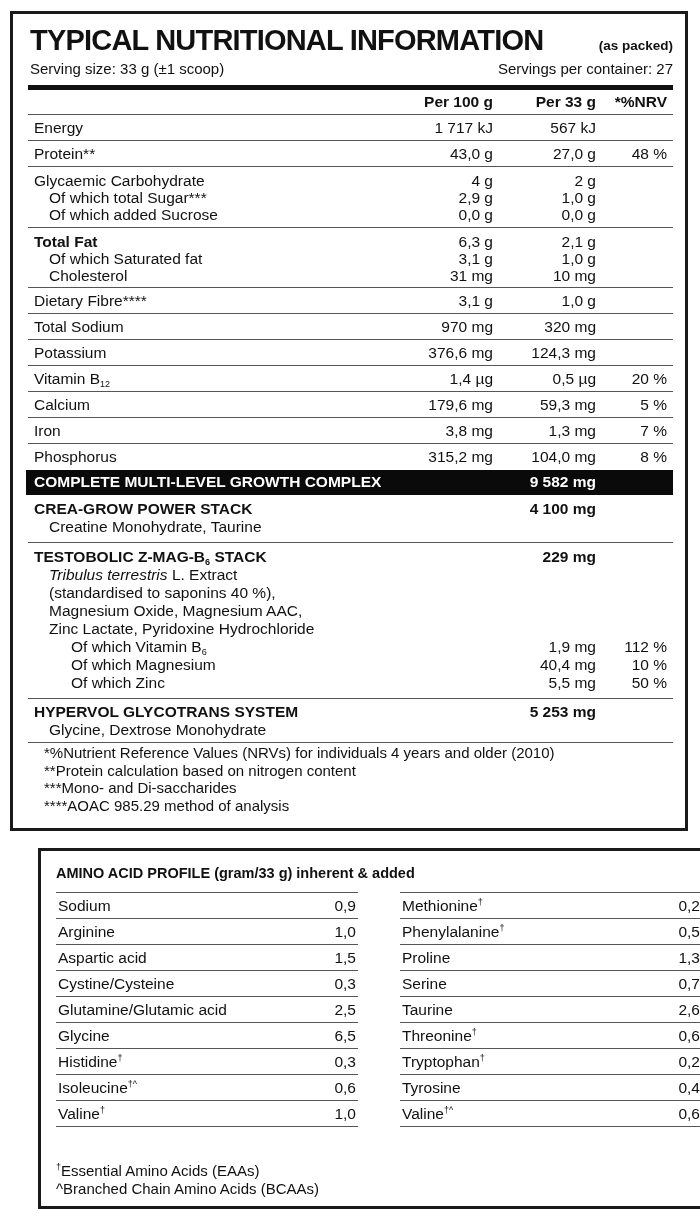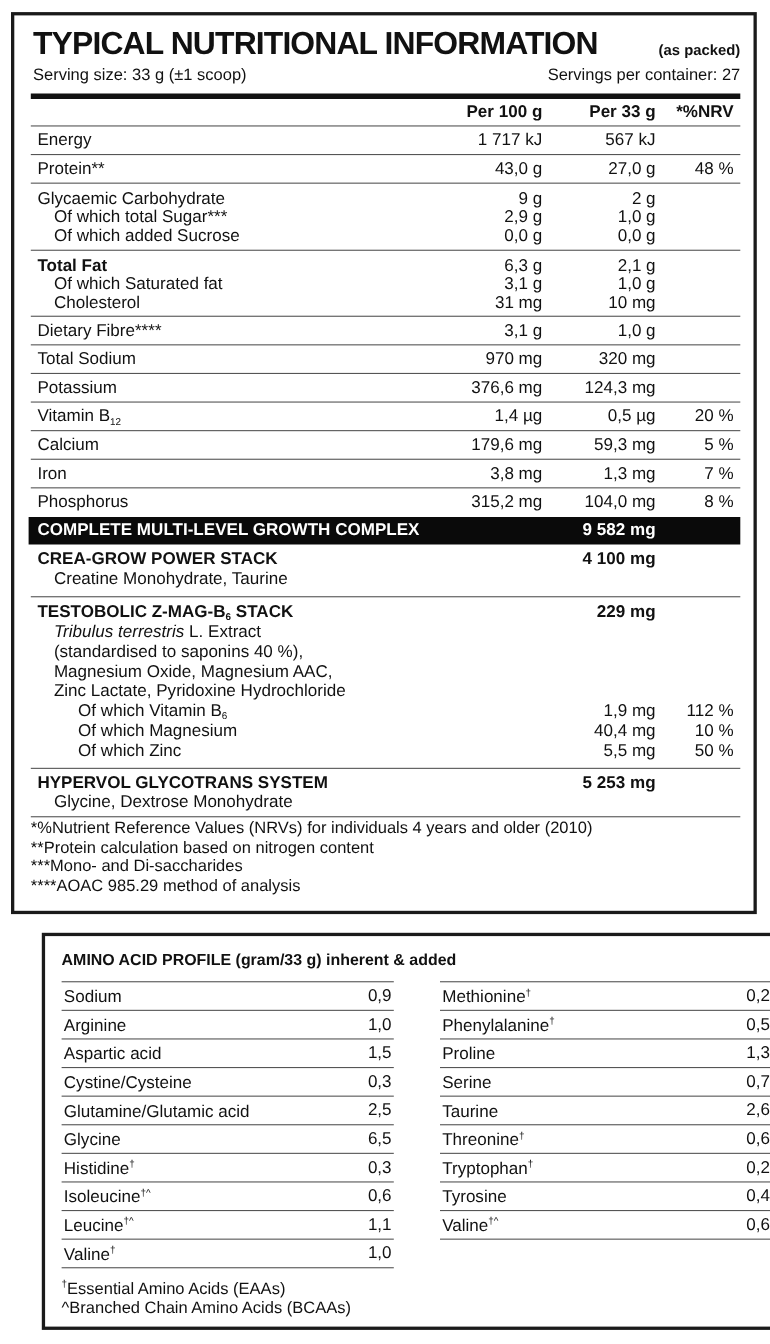--- a/index.html
+++ b/index.html
@@ -75,21 +75,21 @@
     </div>
     <div class="row single">
       <span class="lbl">Protein**</span>
       <span class="c1">43,0 g</span>
       <span class="c2">27,0 g</span>
       <span class="c3">48 %</span>
     </div>
 
     <div class="row" style="height:61px;">
       <span class="line lbl" style="top:5px;">Glycaemic Carbohydrate</span>
-      <span class="line c1" style="top:5px;">9 g</span>
+      <span class="line c1" style="top:5px;">4 g</span>
       <span class="line c2" style="top:5px;">2 g</span>
       <span class="line lbl" style="top:22px;left:21px;">Of which total Sugar***</span>
       <span class="line c1" style="top:22px;">2,9 g</span>
       <span class="line c2" style="top:22px;">1,0  g</span>
       <span class="line lbl" style="top:39px;left:21px;">Of which added Sucrose</span>
       <span class="line c1" style="top:39px;">0,0 g</span>
       <span class="line c2" style="top:39px;">0,0 g</span>
     </div>
 
     <div class="row" style="height:60px;">
@@ -176,21 +176,21 @@
       <span class="line c3" style="top:131px;">50 %</span>
     </div>
 
     <div class="row" style="height:44px;">
       <span class="line lbl b" style="top:4px;">HYPERVOL GLYCOTRANS SYSTEM</span>
       <span class="line c2 b" style="top:4px;">5 253 mg</span>
       <span class="line lbl" style="top:22px;left:21px;">Glycine, Dextrose Monohydrate</span>
     </div>
   </div>
 
-  <div class="foot" style="top:730px;">
+  <div class="foot" style="top:730px;margin-left:16px;">
     <div>*%Nutrient Reference Values (NRVs) for individuals 4 years and older (2010)</div>
     <div>**Protein calculation based on nitrogen content</div>
     <div>***Mono- and Di-saccharides</div>
     <div>****AOAC 985.29 method of analysis</div>
   </div>
 </div>
 
 <div class="box" id="box2">
   <div class="amino-title">AMINO ACID PROFILE (gram/33 g) inherent &amp; added</div>
 
@@ -221,24 +221,20 @@
       </div>
     <div class="arow">
         <span class="n"><span>Histidine</span><sup>†</sup></span>
         <span class="v">0,3</span>
       </div>
     <div class="arow">
         <span class="n"><span>Isoleucine</span><sup>†^</sup></span>
         <span class="v">0,6</span>
       </div>
     <div class="arow">
-        <span class="n"><span>Leucine</span><sup>†^</sup></span>
-        <span class="v">1,1</span>
-      </div>
-    <div class="arow">
         <span class="n"><span>Valine</span><sup>†</sup></span>
         <span class="v">1,0</span>
       </div>
   </div>
 
   <div class="acol right">
     <div class="arow">
         <span class="n"><span>Methionine</span><sup>†</sup></span>
         <span class="v">0,2</span>
       </div>

